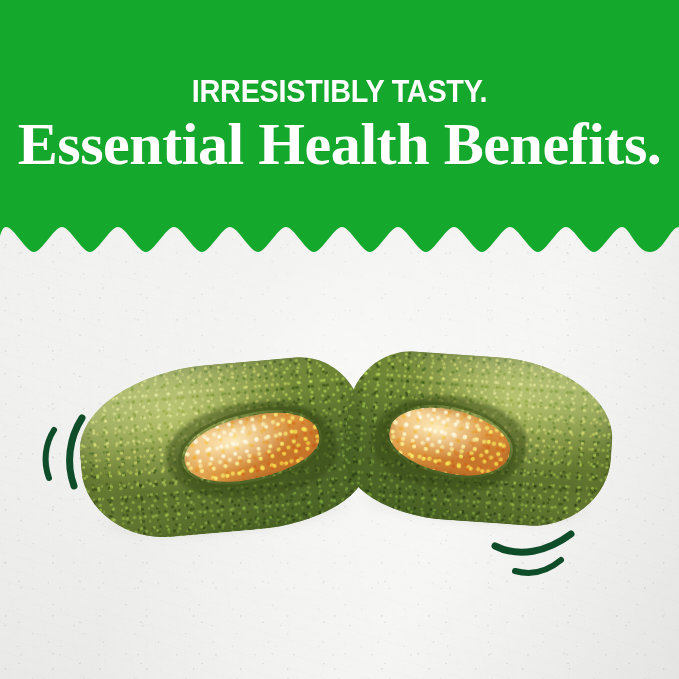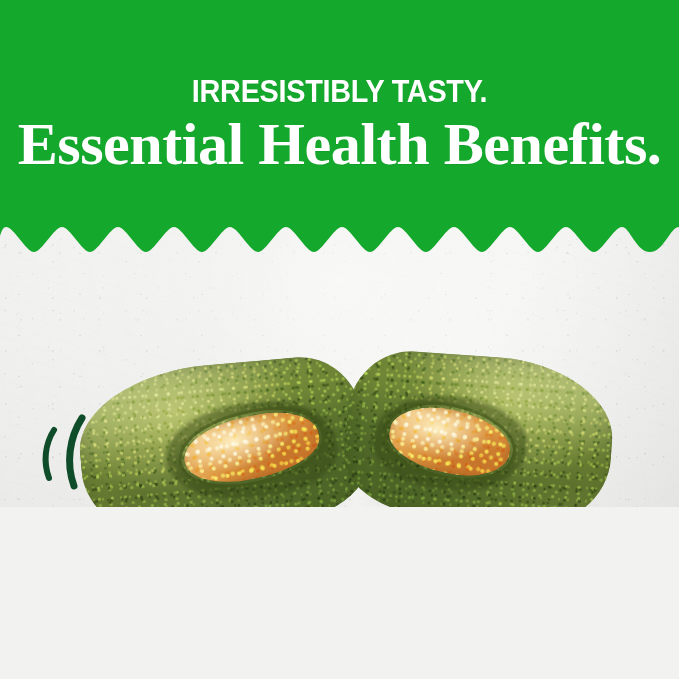--- a/index.html
+++ b/index.html
@@ -5,21 +5,21 @@
   * { margin:0; padding:0; box-sizing:border-box; }
   html, body {
     width:679px; height:679px;
     font-family:"Liberation Sans", sans-serif;
     overflow:hidden;
     background:#f2f2f0;
   }
 
   #page {
     position:relative;
-    width:679px; height:507px;
+    width:679px; height:679px;
     overflow:hidden;
   }
 
   
   .bg-paper {
     position:absolute; inset:0;
     background-color:#f4f4f2;
     background-image:
       radial-gradient(circle at 12% 62%, rgba(160,160,160,.22) 0 .7px, transparent 1.2px),
       radial-gradient(circle at 31% 18%, rgba(150,150,150,.20) 0 .6px, transparent 1.1px),

